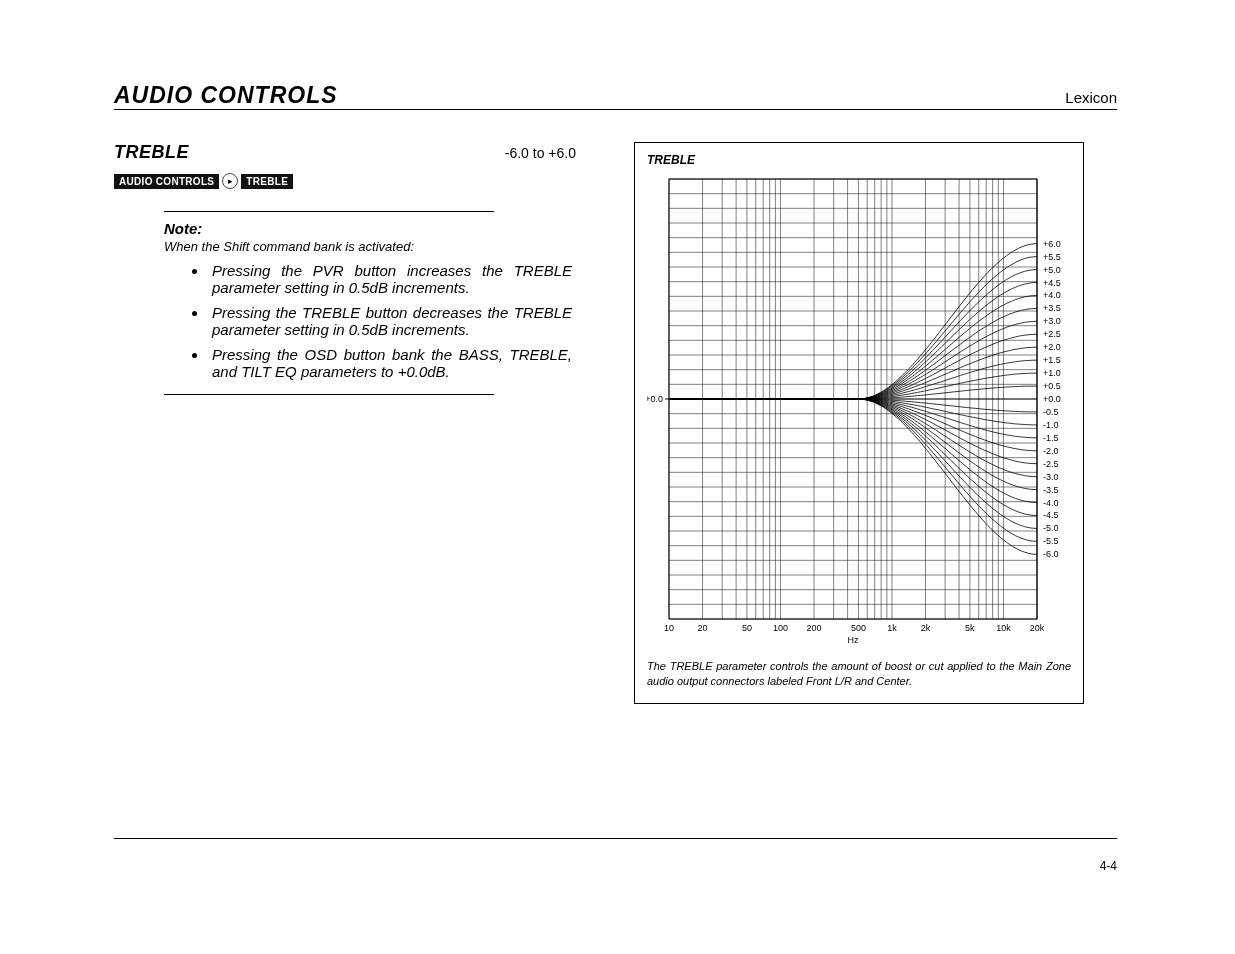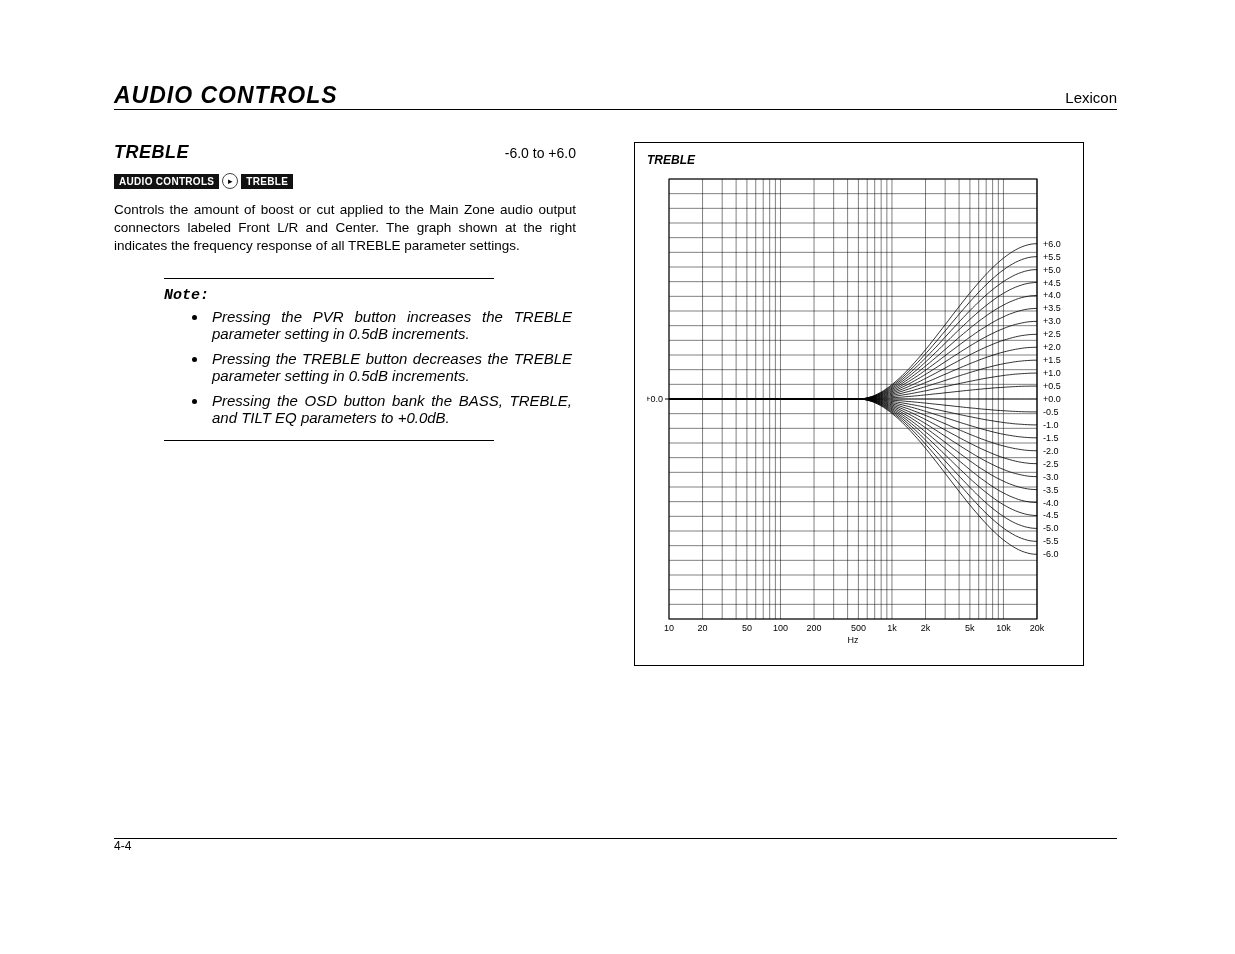--- a/index.html
+++ b/index.html
@@ -21,30 +21,30 @@
   .left-col{position:absolute;top:142px;left:114px;width:462px;}
   .param-row{display:flex;justify-content:space-between;align-items:baseline;}
   .param-name{font-size:18px;font-weight:700;font-style:italic;letter-spacing:0.5px;}
   .param-range{font-size:14px;}
   .breadcrumb{margin-top:10px;display:flex;gap:2px;align-items:center;}
   .bc-chip{background:#111;color:#fff;font-size:10px;font-weight:700;letter-spacing:0.3px;padding:2px 5px 2px 5px;}
   .bc-arrow{width:14px;height:14px;border:1px solid #444;border-radius:50%;display:flex;align-items:center;justify-content:center;font-size:9px;margin:0 1px;}
   .body-text{margin-top:12px;font-size:13.5px;line-height:1.35;text-align:justify;}
   .note-block{margin:22px 0 0 50px;}
   .note-rule{border:none;border-top:1px solid #000;margin:0 0 8px 0;width:330px;}
-  .note-title{font-size:15px;font-weight:700;font-style:italic;margin-bottom:2px;font-family:Liberation Mono, monospace;}
+  .note-title{font-size:15px;font-weight:700;font-style:italic;margin-bottom:2px;}
   .note-sub{font-size:13px;font-style:italic;margin-bottom:8px;}
   .note-list{list-style:disc;padding-left:40px;margin:4px;font-size:15px;font-style:italic;text-align:justify;}
   .note-list li{margin-bottom:8px;padding-left:4px;}
   .figure{position:absolute;top:142px;left:634px;width:450px;border:1px solid #000;padding:10px 12px 14px 12px;box-sizing:border-box;}
   .fig-title{font-size:12px;font-weight:700;font-style:italic;margin-bottom:6px;}
   .fig-caption{font-size:11px;font-style:italic;margin-top:8px;text-align:justify;line-height:1.35;}
   .footer{
     position:absolute;left:114px;right:118px;top:838px;border-top:1.5px solid #000;
-    font-size:12px;padding-top:0;
+    font-size:12px;padding-top:20px;text-align:right;
   }
   svg{display:block;}
 </style>
 </head>
 <body>
 
 <div class="header">
   <span class="header-left">AUDIO CONTROLS</span>
   <span class="header-right">Lexicon</span>
 </div>
@@ -54,25 +54,25 @@
     <span class="param-name">TREBLE</span>
     <span class="param-range">-6.0 to +6.0</span>
   </div>
 
   <div class="breadcrumb">
     <span class="bc-chip">AUDIO CONTROLS</span>
     <span class="bc-arrow">▸</span>
     <span class="bc-chip">TREBLE</span>
   </div>
 
-  <div class="body-text">Controls the amount of boost or cut applied to the Main Zone audio output connectors labeled Front L/R and Center. The graph shown at the right indicates the frequency response of all TREBLE parameter settings.</div>
 
   <div class="note-block">
     <hr class="note-rule">
     <div class="note-title">Note:</div>
+    <div class="note-sub">When the Shift command bank is activated:</div>
     <ul class="note-list">
       <li>Pressing the PVR button increases the TREBLE parameter setting in 0.5dB increments.</li>
       <li>Pressing the TREBLE button decreases the TREBLE parameter setting in 0.5dB increments.</li>
       <li>Pressing the OSD button bank the BASS, TREBLE, and TILT EQ parameters to +0.0dB.</li>
     </ul>
     <hr class="note-rule" style="margin-top:14px;">
   </div>
 </div>
 
 <div class="figure">
@@ -198,17 +198,18 @@
       <path d="M22.0 226.0 L25.1 226.0 L28.1 226.0 L31.2 226.0 L34.3 226.0 L37.3 226.0 L40.4 226.0 L43.5 226.0 L46.5 226.0 L49.6 226.0 L52.7 226.0 L55.7 226.0 L58.8 226.0 L61.9 226.0 L64.9 226.0 L68.0 226.0 L71.1 226.0 L74.1 226.0 L77.2 226.0 L80.3 226.0 L83.3 226.0 L86.4 226.0 L89.5 226.0 L92.5 226.0 L95.6 226.0 L98.7 226.0 L101.7 226.0 L104.8 226.0 L107.9 226.0 L110.9 226.0 L114.0 226.0 L117.1 226.0 L120.1 226.0 L123.2 226.0 L126.3 226.0 L129.3 226.0 L132.4 226.0 L135.5 226.0 L138.5 226.0 L141.6 226.0 L144.7 226.0 L147.7 226.0 L150.8 226.0 L153.9 226.0 L156.9 226.0 L160.0 226.0 L163.1 226.0 L166.1 226.0 L169.2 226.0 L172.3 226.0 L175.3 226.0 L178.4 226.0 L181.5 226.0 L184.5 226.0 L187.6 226.0 L190.7 226.0 L193.7 226.0 L196.8 226.0 L199.9 226.0 L202.9 226.0 L206.0 226.0 L209.1 226.0 L212.1 226.0 L215.2 226.1 L218.3 226.2 L221.3 226.5 L224.4 226.8 L227.5 227.2 L230.5 227.7 L233.6 228.2 L236.7 228.8 L239.7 229.5 L242.8 230.2 L245.9 231.0 L248.9 231.9 L252.0 232.8 L255.1 233.8 L258.1 234.8 L261.2 235.8 L264.3 236.9 L267.3 238.1 L270.4 239.2 L273.5 240.4 L276.5 241.6 L279.6 242.9 L282.7 244.1 L285.7 245.4 L288.8 246.7 L291.9 248.1 L294.9 249.4 L298.0 250.7 L301.1 252.0 L304.1 253.4 L307.2 254.7 L310.3 256.0 L313.3 257.3 L316.4 258.6 L319.5 259.9 L322.5 261.2 L325.6 262.4 L328.7 263.6 L331.7 264.8 L334.8 266.0 L337.9 267.1 L340.9 268.2 L344.0 269.2 L347.1 270.2 L350.1 271.2 L353.2 272.1 L356.3 272.9 L359.3 273.7 L362.4 274.4 L365.5 275.1 L368.5 275.7 L371.6 276.2 L374.7 276.7 L377.7 277.1 L380.8 277.4 L383.9 277.6 L386.9 277.7 L390.0 277.8 " fill="none" stroke="#000" stroke-width="0.8"></path>
       <path d="M22.0 226.0 L25.1 226.0 L28.1 226.0 L31.2 226.0 L34.3 226.0 L37.3 226.0 L40.4 226.0 L43.5 226.0 L46.5 226.0 L49.6 226.0 L52.7 226.0 L55.7 226.0 L58.8 226.0 L61.9 226.0 L64.9 226.0 L68.0 226.0 L71.1 226.0 L74.1 226.0 L77.2 226.0 L80.3 226.0 L83.3 226.0 L86.4 226.0 L89.5 226.0 L92.5 226.0 L95.6 226.0 L98.7 226.0 L101.7 226.0 L104.8 226.0 L107.9 226.0 L110.9 226.0 L114.0 226.0 L117.1 226.0 L120.1 226.0 L123.2 226.0 L126.3 226.0 L129.3 226.0 L132.4 226.0 L135.5 226.0 L138.5 226.0 L141.6 226.0 L144.7 226.0 L147.7 226.0 L150.8 226.0 L153.9 226.0 L156.9 226.0 L160.0 226.0 L163.1 226.0 L166.1 226.0 L169.2 226.0 L172.3 226.0 L175.3 226.0 L178.4 226.0 L181.5 226.0 L184.5 226.0 L187.6 226.0 L190.7 226.0 L193.7 226.0 L196.8 226.0 L199.9 226.0 L202.9 226.0 L206.0 226.0 L209.1 226.0 L212.1 226.0 L215.2 226.1 L218.3 226.3 L221.3 226.6 L224.4 227.0 L227.5 227.5 L230.5 228.1 L233.6 228.8 L236.7 229.5 L239.7 230.4 L242.8 231.3 L245.9 232.3 L248.9 233.4 L252.0 234.5 L255.1 235.7 L258.1 237.0 L261.2 238.3 L264.3 239.7 L267.3 241.1 L270.4 242.5 L273.5 244.0 L276.5 245.5 L279.6 247.1 L282.7 248.7 L285.7 250.3 L288.8 251.9 L291.9 253.6 L294.9 255.2 L298.0 256.9 L301.1 258.6 L304.1 260.2 L307.2 261.9 L310.3 263.5 L313.3 265.2 L316.4 266.8 L319.5 268.4 L322.5 270.0 L325.6 271.5 L328.7 273.1 L331.7 274.5 L334.8 276.0 L337.9 277.4 L340.9 278.7 L344.0 280.0 L347.1 281.3 L350.1 282.5 L353.2 283.6 L356.3 284.7 L359.3 285.6 L362.4 286.5 L365.5 287.4 L368.5 288.1 L371.6 288.8 L374.7 289.4 L377.7 289.8 L380.8 290.2 L383.9 290.5 L386.9 290.6 L390.0 290.7 " fill="none" stroke="#000" stroke-width="0.8"></path>
       <path d="M22.0 226.0 L25.1 226.0 L28.1 226.0 L31.2 226.0 L34.3 226.0 L37.3 226.0 L40.4 226.0 L43.5 226.0 L46.5 226.0 L49.6 226.0 L52.7 226.0 L55.7 226.0 L58.8 226.0 L61.9 226.0 L64.9 226.0 L68.0 226.0 L71.1 226.0 L74.1 226.0 L77.2 226.0 L80.3 226.0 L83.3 226.0 L86.4 226.0 L89.5 226.0 L92.5 226.0 L95.6 226.0 L98.7 226.0 L101.7 226.0 L104.8 226.0 L107.9 226.0 L110.9 226.0 L114.0 226.0 L117.1 226.0 L120.1 226.0 L123.2 226.0 L126.3 226.0 L129.3 226.0 L132.4 226.0 L135.5 226.0 L138.5 226.0 L141.6 226.0 L144.7 226.0 L147.7 226.0 L150.8 226.0 L153.9 226.0 L156.9 226.0 L160.0 226.0 L163.1 226.0 L166.1 226.0 L169.2 226.0 L172.3 226.0 L175.3 226.0 L178.4 226.0 L181.5 226.0 L184.5 226.0 L187.6 226.0 L190.7 226.0 L193.7 226.0 L196.8 226.0 L199.9 226.0 L202.9 226.0 L206.0 226.0 L209.1 226.0 L212.1 226.0 L215.2 226.1 L218.3 226.3 L221.3 226.7 L224.4 227.2 L227.5 227.8 L230.5 228.5 L233.6 229.3 L236.7 230.2 L239.7 231.2 L242.8 232.4 L245.9 233.6 L248.9 234.8 L252.0 236.2 L255.1 237.7 L258.1 239.2 L261.2 240.7 L264.3 242.4 L267.3 244.1 L270.4 245.8 L273.5 247.6 L276.5 249.4 L279.6 251.3 L282.7 253.2 L285.7 255.2 L288.8 257.1 L291.9 259.1 L294.9 261.1 L298.0 263.1 L301.1 265.1 L304.1 267.1 L307.2 269.1 L310.3 271.0 L313.3 273.0 L316.4 275.0 L319.5 276.9 L322.5 278.8 L325.6 280.6 L328.7 282.5 L331.7 284.2 L334.8 286.0 L337.9 287.7 L340.9 289.3 L344.0 290.8 L347.1 292.3 L350.1 293.8 L353.2 295.1 L356.3 296.4 L359.3 297.6 L362.4 298.7 L365.5 299.7 L368.5 300.6 L371.6 301.3 L374.7 302.0 L377.7 302.6 L380.8 303.1 L383.9 303.4 L386.9 303.6 L390.0 303.6 " fill="none" stroke="#000" stroke-width="0.8"></path>
       <path d="M22.0 226.0 L25.1 226.0 L28.1 226.0 L31.2 226.0 L34.3 226.0 L37.3 226.0 L40.4 226.0 L43.5 226.0 L46.5 226.0 L49.6 226.0 L52.7 226.0 L55.7 226.0 L58.8 226.0 L61.9 226.0 L64.9 226.0 L68.0 226.0 L71.1 226.0 L74.1 226.0 L77.2 226.0 L80.3 226.0 L83.3 226.0 L86.4 226.0 L89.5 226.0 L92.5 226.0 L95.6 226.0 L98.7 226.0 L101.7 226.0 L104.8 226.0 L107.9 226.0 L110.9 226.0 L114.0 226.0 L117.1 226.0 L120.1 226.0 L123.2 226.0 L126.3 226.0 L129.3 226.0 L132.4 226.0 L135.5 226.0 L138.5 226.0 L141.6 226.0 L144.7 226.0 L147.7 226.0 L150.8 226.0 L153.9 226.0 L156.9 226.0 L160.0 226.0 L163.1 226.0 L166.1 226.0 L169.2 226.0 L172.3 226.0 L175.3 226.0 L178.4 226.0 L181.5 226.0 L184.5 226.0 L187.6 226.0 L190.7 226.0 L193.7 226.0 L196.8 226.0 L199.9 226.0 L202.9 226.0 L206.0 226.0 L209.1 226.0 L212.1 226.0 L215.2 226.1 L218.3 226.4 L221.3 226.8 L224.4 227.4 L227.5 228.1 L230.5 228.9 L233.6 229.9 L236.7 230.9 L239.7 232.1 L242.8 233.4 L245.9 234.8 L248.9 236.3 L252.0 237.9 L255.1 239.6 L258.1 241.4 L261.2 243.2 L264.3 245.1 L267.3 247.1 L270.4 249.1 L273.5 251.2 L276.5 253.4 L279.6 255.5 L282.7 257.8 L285.7 260.0 L288.8 262.3 L291.9 264.6 L294.9 266.9 L298.0 269.2 L301.1 271.6 L304.1 273.9 L307.2 276.2 L310.3 278.5 L313.3 280.8 L316.4 283.1 L319.5 285.4 L322.5 287.6 L325.6 289.7 L328.7 291.9 L331.7 294.0 L334.8 296.0 L337.9 297.9 L340.9 299.8 L344.0 301.7 L347.1 303.4 L350.1 305.1 L353.2 306.6 L356.3 308.1 L359.3 309.5 L362.4 310.8 L365.5 311.9 L368.5 313.0 L371.6 313.9 L374.7 314.7 L377.7 315.4 L380.8 315.9 L383.9 316.3 L386.9 316.5 L390.0 316.6 " fill="none" stroke="#000" stroke-width="0.8"></path>
       <path d="M22.0 226.0 L25.1 226.0 L28.1 226.0 L31.2 226.0 L34.3 226.0 L37.3 226.0 L40.4 226.0 L43.5 226.0 L46.5 226.0 L49.6 226.0 L52.7 226.0 L55.7 226.0 L58.8 226.0 L61.9 226.0 L64.9 226.0 L68.0 226.0 L71.1 226.0 L74.1 226.0 L77.2 226.0 L80.3 226.0 L83.3 226.0 L86.4 226.0 L89.5 226.0 L92.5 226.0 L95.6 226.0 L98.7 226.0 L101.7 226.0 L104.8 226.0 L107.9 226.0 L110.9 226.0 L114.0 226.0 L117.1 226.0 L120.1 226.0 L123.2 226.0 L126.3 226.0 L129.3 226.0 L132.4 226.0 L135.5 226.0 L138.5 226.0 L141.6 226.0 L144.7 226.0 L147.7 226.0 L150.8 226.0 L153.9 226.0 L156.9 226.0 L160.0 226.0 L163.1 226.0 L166.1 226.0 L169.2 226.0 L172.3 226.0 L175.3 226.0 L178.4 226.0 L181.5 226.0 L184.5 226.0 L187.6 226.0 L190.7 226.0 L193.7 226.0 L196.8 226.0 L199.9 226.0 L202.9 226.0 L206.0 226.0 L209.1 226.0 L212.1 226.0 L215.2 226.1 L218.3 226.4 L221.3 226.9 L224.4 227.6 L227.5 228.4 L230.5 229.3 L233.6 230.4 L236.7 231.6 L239.7 233.0 L242.8 234.5 L245.9 236.1 L248.9 237.8 L252.0 239.6 L255.1 241.5 L258.1 243.6 L261.2 245.7 L264.3 247.8 L267.3 250.1 L270.4 252.4 L273.5 254.8 L276.5 257.3 L279.6 259.8 L282.7 262.3 L285.7 264.9 L288.8 267.5 L291.9 270.1 L294.9 272.8 L298.0 275.4 L301.1 278.1 L304.1 280.7 L307.2 283.4 L310.3 286.1 L313.3 288.7 L316.4 291.3 L319.5 293.8 L322.5 296.4 L325.6 298.9 L328.7 301.3 L331.7 303.7 L334.8 306.0 L337.9 308.2 L340.9 310.4 L344.0 312.5 L347.1 314.5 L350.1 316.4 L353.2 318.2 L356.3 319.8 L359.3 321.4 L362.4 322.9 L365.5 324.2 L368.5 325.4 L371.6 326.5 L374.7 327.4 L377.7 328.1 L380.8 328.7 L383.9 329.2 L386.9 329.4 L390.0 329.5 " fill="none" stroke="#000" stroke-width="0.8"></path>
       <path d="M22.0 226.0 L25.1 226.0 L28.1 226.0 L31.2 226.0 L34.3 226.0 L37.3 226.0 L40.4 226.0 L43.5 226.0 L46.5 226.0 L49.6 226.0 L52.7 226.0 L55.7 226.0 L58.8 226.0 L61.9 226.0 L64.9 226.0 L68.0 226.0 L71.1 226.0 L74.1 226.0 L77.2 226.0 L80.3 226.0 L83.3 226.0 L86.4 226.0 L89.5 226.0 L92.5 226.0 L95.6 226.0 L98.7 226.0 L101.7 226.0 L104.8 226.0 L107.9 226.0 L110.9 226.0 L114.0 226.0 L117.1 226.0 L120.1 226.0 L123.2 226.0 L126.3 226.0 L129.3 226.0 L132.4 226.0 L135.5 226.0 L138.5 226.0 L141.6 226.0 L144.7 226.0 L147.7 226.0 L150.8 226.0 L153.9 226.0 L156.9 226.0 L160.0 226.0 L163.1 226.0 L166.1 226.0 L169.2 226.0 L172.3 226.0 L175.3 226.0 L178.4 226.0 L181.5 226.0 L184.5 226.0 L187.6 226.0 L190.7 226.0 L193.7 226.0 L196.8 226.0 L199.9 226.0 L202.9 226.0 L206.0 226.0 L209.1 226.0 L212.1 226.0 L215.2 226.2 L218.3 226.5 L221.3 227.0 L224.4 227.8 L227.5 228.7 L230.5 229.7 L233.6 231.0 L236.7 232.3 L239.7 233.9 L242.8 235.5 L245.9 237.3 L248.9 239.3 L252.0 241.3 L255.1 243.5 L258.1 245.7 L261.2 248.1 L264.3 250.6 L267.3 253.1 L270.4 255.7 L273.5 258.4 L276.5 261.2 L279.6 264.0 L282.7 266.8 L285.7 269.7 L288.8 272.7 L291.9 275.6 L294.9 278.6 L298.0 281.6 L301.1 284.6 L304.1 287.6 L307.2 290.6 L310.3 293.6 L313.3 296.5 L316.4 299.4 L319.5 302.3 L322.5 305.2 L325.6 308.0 L328.7 310.7 L331.7 313.4 L334.8 316.0 L337.9 318.5 L340.9 320.9 L344.0 323.3 L347.1 325.5 L350.1 327.7 L353.2 329.7 L356.3 331.6 L359.3 333.3 L362.4 335.0 L365.5 336.5 L368.5 337.8 L371.6 339.0 L374.7 340.0 L377.7 340.9 L380.8 341.6 L383.9 342.1 L386.9 342.4 L390.0 342.5 " fill="none" stroke="#000" stroke-width="0.8"></path>
       <path d="M22.0 226.0 L25.1 226.0 L28.1 226.0 L31.2 226.0 L34.3 226.0 L37.3 226.0 L40.4 226.0 L43.5 226.0 L46.5 226.0 L49.6 226.0 L52.7 226.0 L55.7 226.0 L58.8 226.0 L61.9 226.0 L64.9 226.0 L68.0 226.0 L71.1 226.0 L74.1 226.0 L77.2 226.0 L80.3 226.0 L83.3 226.0 L86.4 226.0 L89.5 226.0 L92.5 226.0 L95.6 226.0 L98.7 226.0 L101.7 226.0 L104.8 226.0 L107.9 226.0 L110.9 226.0 L114.0 226.0 L117.1 226.0 L120.1 226.0 L123.2 226.0 L126.3 226.0 L129.3 226.0 L132.4 226.0 L135.5 226.0 L138.5 226.0 L141.6 226.0 L144.7 226.0 L147.7 226.0 L150.8 226.0 L153.9 226.0 L156.9 226.0 L160.0 226.0 L163.1 226.0 L166.1 226.0 L169.2 226.0 L172.3 226.0 L175.3 226.0 L178.4 226.0 L181.5 226.0 L184.5 226.0 L187.6 226.0 L190.7 226.0 L193.7 226.0 L196.8 226.0 L199.9 226.0 L202.9 226.0 L206.0 226.0 L209.1 226.0 L212.1 226.0 L215.2 226.2 L218.3 226.6 L221.3 227.2 L224.4 228.0 L227.5 229.0 L230.5 230.1 L233.6 231.5 L236.7 233.0 L239.7 234.7 L242.8 236.6 L245.9 238.6 L248.9 240.7 L252.0 243.0 L255.1 245.4 L258.1 247.9 L261.2 250.6 L264.3 253.3 L267.3 256.1 L270.4 259.0 L273.5 262.0 L276.5 265.1 L279.6 268.2 L282.7 271.4 L285.7 274.6 L288.8 277.8 L291.9 281.1 L294.9 284.4 L298.0 287.8 L301.1 291.1 L304.1 294.4 L307.2 297.8 L310.3 301.1 L313.3 304.3 L316.4 307.6 L319.5 310.8 L322.5 314.0 L325.6 317.1 L328.7 320.1 L331.7 323.1 L334.8 326.0 L337.9 328.8 L340.9 331.5 L344.0 334.1 L347.1 336.6 L350.1 338.9 L353.2 341.2 L356.3 343.3 L359.3 345.3 L362.4 347.1 L365.5 348.8 L368.5 350.3 L371.6 351.6 L374.7 352.7 L377.7 353.7 L380.8 354.4 L383.9 355.0 L386.9 355.3 L390.0 355.4 " fill="none" stroke="#000" stroke-width="0.8"></path>
       <path d="M22.0 226.0 L25.1 226.0 L28.1 226.0 L31.2 226.0 L34.3 226.0 L37.3 226.0 L40.4 226.0 L43.5 226.0 L46.5 226.0 L49.6 226.0 L52.7 226.0 L55.7 226.0 L58.8 226.0 L61.9 226.0 L64.9 226.0 L68.0 226.0 L71.1 226.0 L74.1 226.0 L77.2 226.0 L80.3 226.0 L83.3 226.0 L86.4 226.0 L89.5 226.0 L92.5 226.0 L95.6 226.0 L98.7 226.0 L101.7 226.0 L104.8 226.0 L107.9 226.0 L110.9 226.0 L114.0 226.0 L117.1 226.0 L120.1 226.0 L123.2 226.0 L126.3 226.0 L129.3 226.0 L132.4 226.0 L135.5 226.0 L138.5 226.0 L141.6 226.0 L144.7 226.0 L147.7 226.0 L150.8 226.0 L153.9 226.0 L156.9 226.0 L160.0 226.0 L163.1 226.0 L166.1 226.0 L169.2 226.0 L172.3 226.0 L175.3 226.0 L178.4 226.0 L181.5 226.0 L184.5 226.0 L187.6 226.0 L190.7 226.0 L193.7 226.0 L196.8 226.0 L199.9 226.0 L202.9 226.0 L206.0 226.0 L209.1 226.0 L212.1 226.0 L215.2 226.2 L218.3 226.6 L221.3 227.3 L224.4 228.2 L227.5 229.2 L230.5 230.6 L233.6 232.1 L236.7 233.7 L239.7 235.6 L242.8 237.7 L245.9 239.9 L248.9 242.2 L252.0 244.7 L255.1 247.4 L258.1 250.1 L261.2 253.0 L264.3 256.0 L267.3 259.1 L270.4 262.3 L273.5 265.6 L276.5 269.0 L279.6 272.4 L282.7 275.9 L285.7 279.4 L288.8 283.0 L291.9 286.6 L294.9 290.3 L298.0 293.9 L301.1 297.6 L304.1 301.3 L307.2 304.9 L310.3 308.6 L313.3 312.2 L316.4 315.8 L319.5 319.3 L322.5 322.8 L325.6 326.2 L328.7 329.5 L331.7 332.8 L334.8 336.0 L337.9 339.0 L340.9 342.0 L344.0 344.9 L347.1 347.6 L350.1 350.2 L353.2 352.7 L356.3 355.0 L359.3 357.2 L362.4 359.2 L365.5 361.0 L368.5 362.7 L371.6 364.1 L374.7 365.4 L377.7 366.4 L380.8 367.3 L383.9 367.9 L386.9 368.2 L390.0 368.4 " fill="none" stroke="#000" stroke-width="0.8"></path>
       <path d="M22.0 226.0 L25.1 226.0 L28.1 226.0 L31.2 226.0 L34.3 226.0 L37.3 226.0 L40.4 226.0 L43.5 226.0 L46.5 226.0 L49.6 226.0 L52.7 226.0 L55.7 226.0 L58.8 226.0 L61.9 226.0 L64.9 226.0 L68.0 226.0 L71.1 226.0 L74.1 226.0 L77.2 226.0 L80.3 226.0 L83.3 226.0 L86.4 226.0 L89.5 226.0 L92.5 226.0 L95.6 226.0 L98.7 226.0 L101.7 226.0 L104.8 226.0 L107.9 226.0 L110.9 226.0 L114.0 226.0 L117.1 226.0 L120.1 226.0 L123.2 226.0 L126.3 226.0 L129.3 226.0 L132.4 226.0 L135.5 226.0 L138.5 226.0 L141.6 226.0 L144.7 226.0 L147.7 226.0 L150.8 226.0 L153.9 226.0 L156.9 226.0 L160.0 226.0 L163.1 226.0 L166.1 226.0 L169.2 226.0 L172.3 226.0 L175.3 226.0 L178.4 226.0 L181.5 226.0 L184.5 226.0 L187.6 226.0 L190.7 226.0 L193.7 226.0 L196.8 226.0 L199.9 226.0 L202.9 226.0 L206.0 226.0 L209.1 226.0 L212.1 226.0 L215.2 226.2 L218.3 226.7 L221.3 227.4 L224.4 228.3 L227.5 229.5 L230.5 231.0 L233.6 232.6 L236.7 234.4 L239.7 236.5 L242.8 238.7 L245.9 241.1 L248.9 243.7 L252.0 246.4 L255.1 249.3 L258.1 252.3 L261.2 255.5 L264.3 258.8 L267.3 262.2 L270.4 265.6 L273.5 269.2 L276.5 272.9 L279.6 276.6 L282.7 280.4 L285.7 284.3 L288.8 288.2 L291.9 292.2 L294.9 296.1 L298.0 300.1 L301.1 304.1 L304.1 308.1 L307.2 312.1 L310.3 316.1 L313.3 320.0 L316.4 323.9 L319.5 327.8 L322.5 331.6 L325.6 335.3 L328.7 338.9 L331.7 342.5 L334.8 346.0 L337.9 349.3 L340.9 352.6 L344.0 355.7 L347.1 358.7 L350.1 361.5 L353.2 364.2 L356.3 366.8 L359.3 369.1 L362.4 371.3 L365.5 373.3 L368.5 375.1 L371.6 376.7 L374.7 378.1 L377.7 379.2 L380.8 380.1 L383.9 380.8 L386.9 381.2 L390.0 381.3 " fill="none" stroke="#000" stroke-width="0.8"></path>
     </svg>
+  <div class="fig-caption">The TREBLE parameter controls the amount of boost or cut applied to the Main Zone audio output connectors labeled Front L/R and Center.</div>
 </div>
 
 <div class="footer">
   <span>4-4</span>
 </div>
 
 </body></html>

